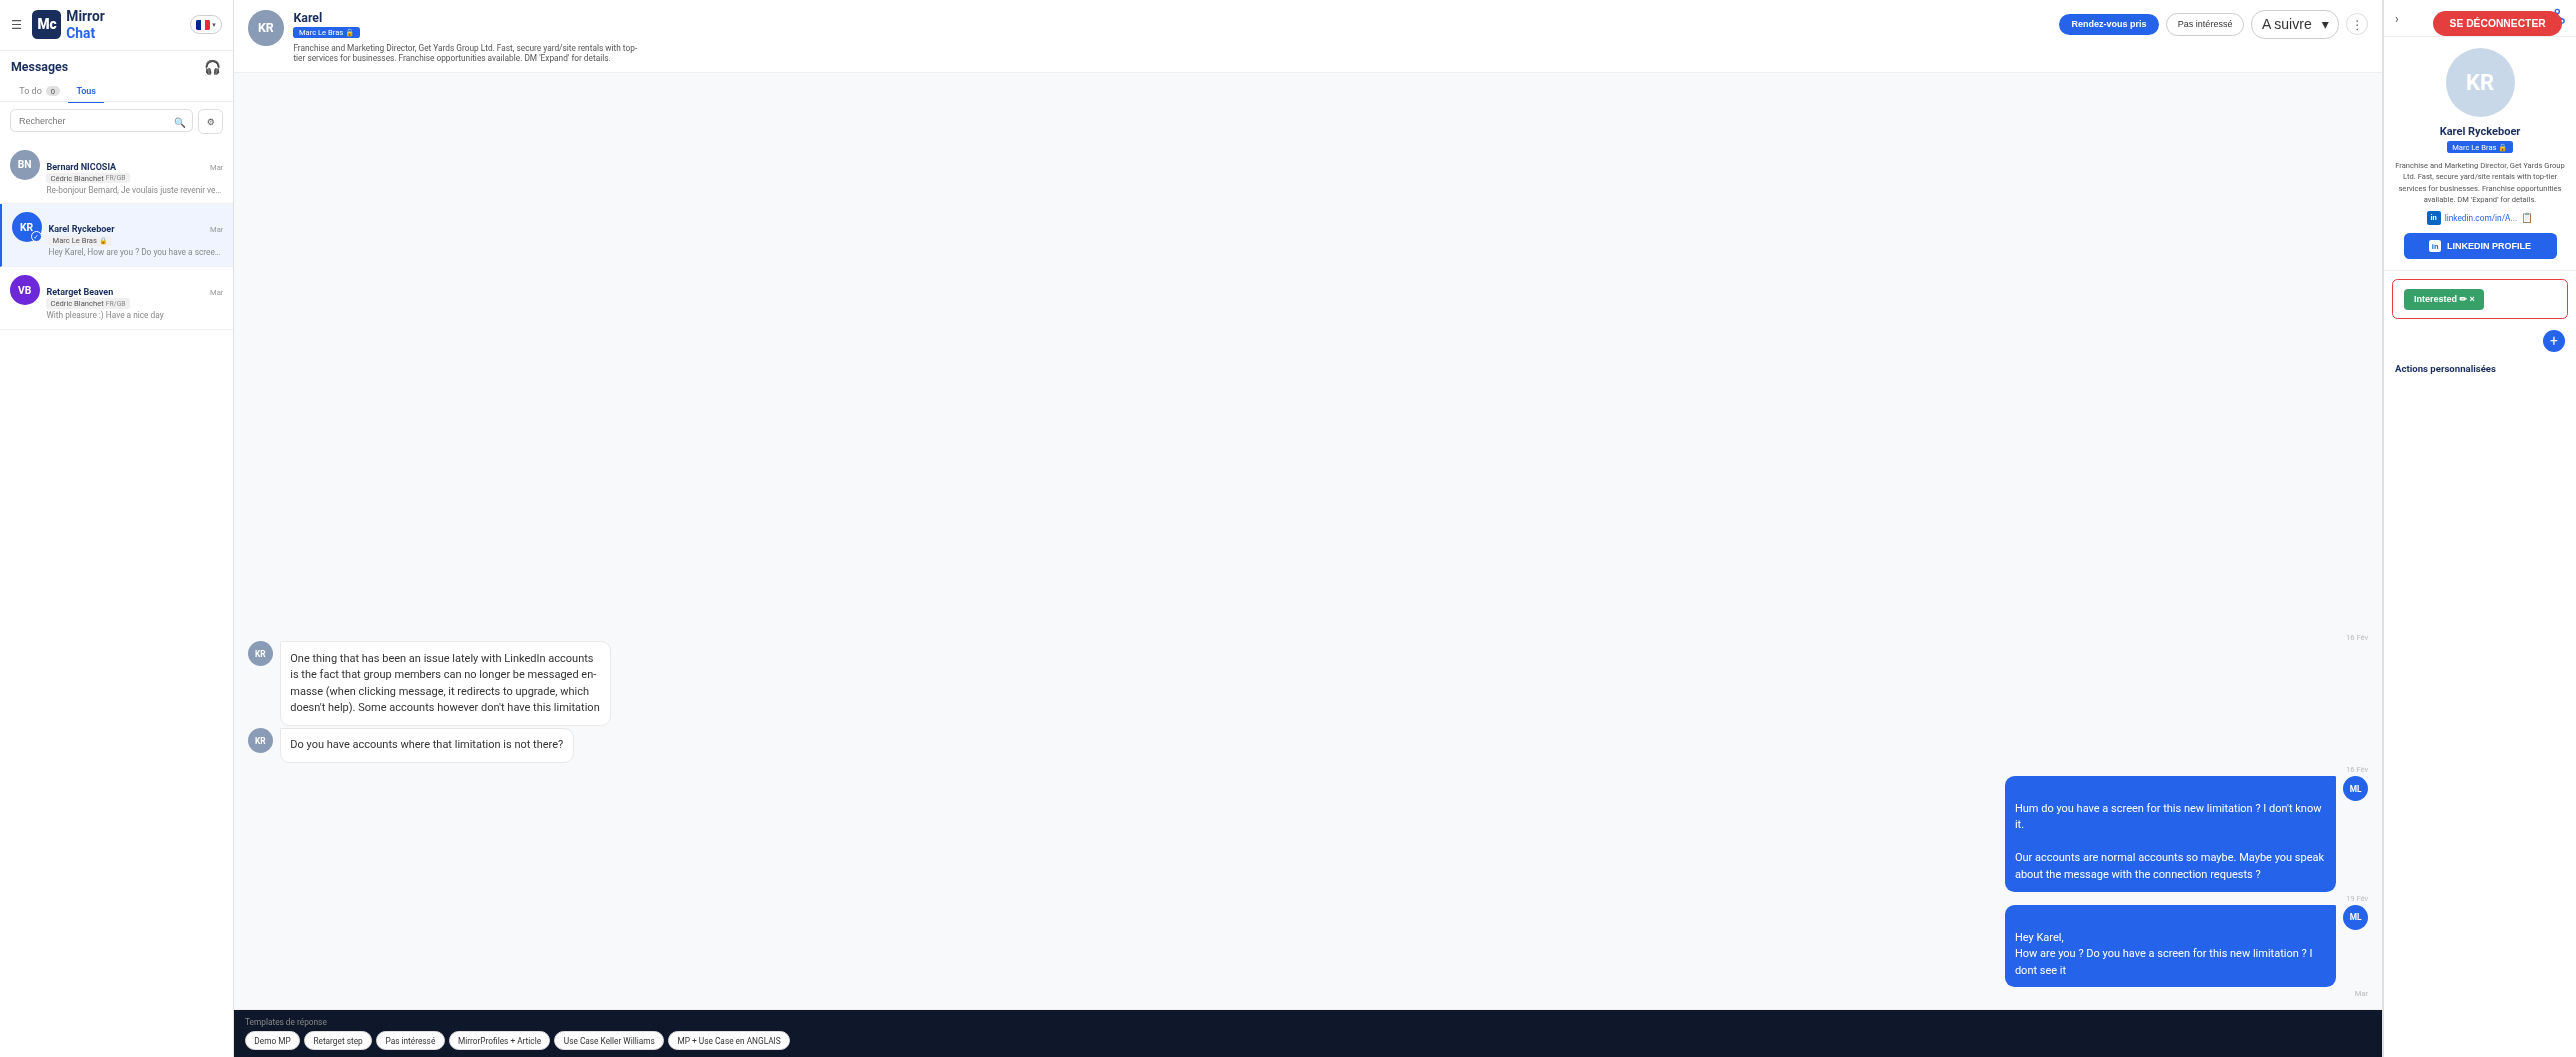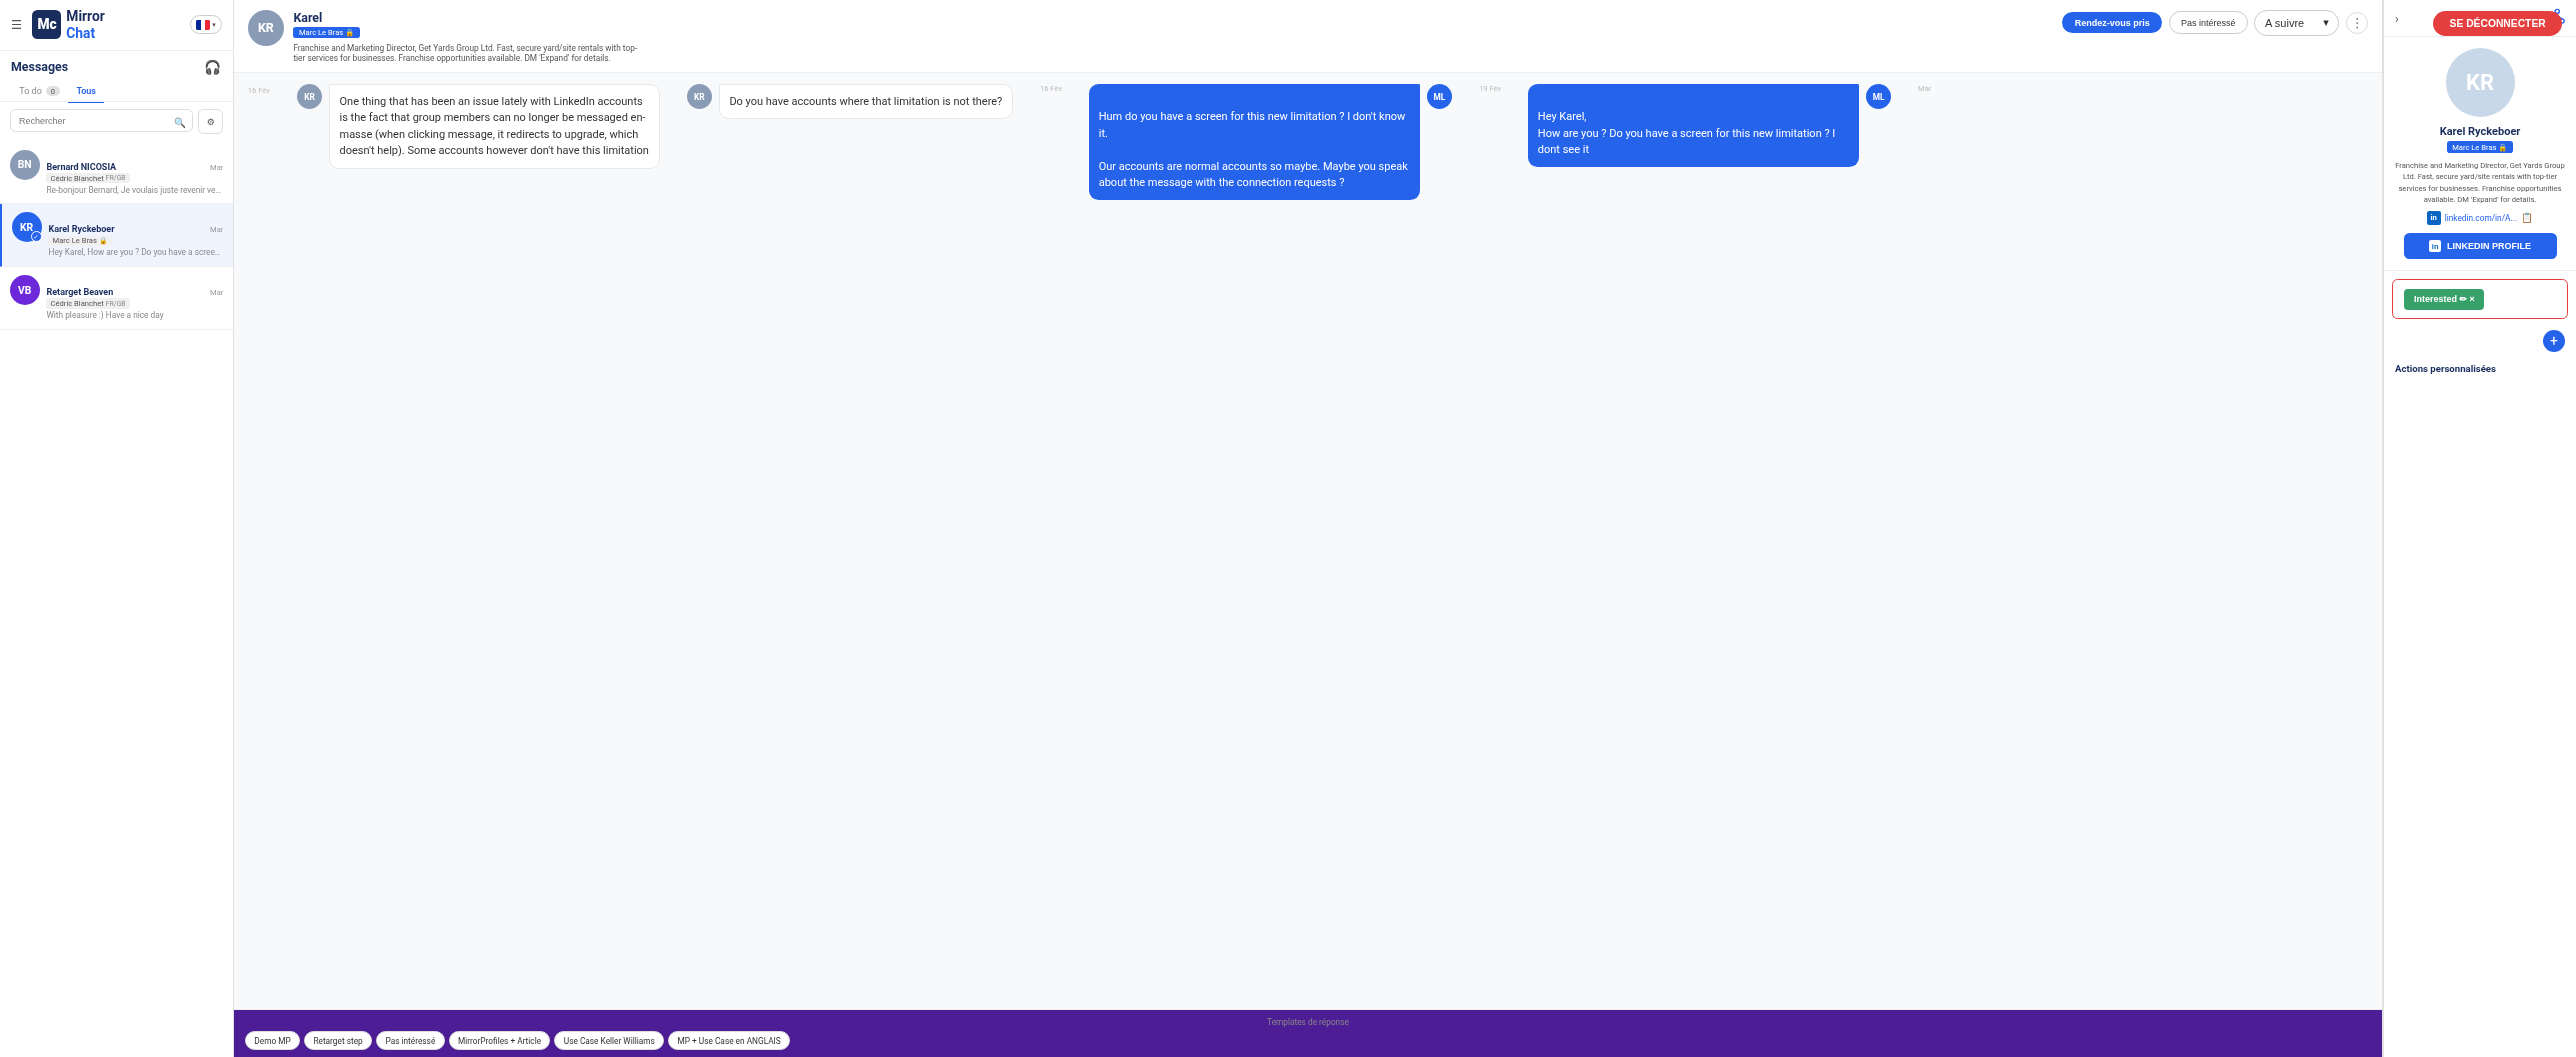--- a/index.html
+++ b/index.html
@@ -44,32 +44,32 @@
     
     .main-chat { flex: 1; display: flex; flex-direction: column; background: #fff; border-right: 0.7px solid #e0e0e0; }
     .chat-header { padding: 9.6px 13.8px; border-bottom: 0.7px solid #eee; display: flex; align-items: flex-start; gap: 9.6px; }
     .chat-header-body { flex: 1; }
     .chat-contact-name { font-size: 12.4px; font-weight: 700; color: #1a2e5e; }
     .chat-tag { background: #2563eb; color: #fff; font-size: 7.6px; border-radius: 2.8px; padding: 1.4px 5.5px; display: inline-flex; align-items: center; gap: 2.8px; margin: 2.1px 0; }
     .chat-bio { font-size: 8.3px; color: #555; margin-top: 2.1px; max-width: 344px; }
     .chat-actions { display: flex; align-items: center; gap: 6.9px; margin-left: auto; }
     .btn-primary { background: #2563eb; color: #fff; border: none; border-radius: 13.8px; padding: 5.5px 12.4px; font-size: 9px; font-weight: 600; cursor: pointer; }
     .btn-outline { background: #fff; color: #333; border: 0.7px solid #ccc; border-radius: 13.8px; padding: 5.5px 11px; font-size: 9px; cursor: pointer; }
-    .btn-dropdown { background: #fff; color: #333; border: 0.7px solid #ccc; border-radius: 13.8px; padding: 5.5px 9.6px; font-size: 11px; cursor: pointer; display: flex; align-items: center; gap: 19px; justify-content: space-between; }
+    .btn-dropdown { background: #fff; color: #333; border: 0.7px solid #ccc; border-radius: 13.8px; padding: 5.5px 9.6px; font-size: 14px; cursor: pointer; display: flex; align-items: center; gap: 10px; justify-content: space-between; }
     .more-btn { width: 22px; height: 22px; border-radius: 50%; border: 0.7px solid #ddd; background: #fff; cursor: pointer; display: flex; align-items: center; justify-content: center; font-size: 12.4px; color: #555; }
 
-    .chat-messages { flex: 1; overflow-y: auto; padding: 11px 13.8px; display: flex; flex-direction: row; gap: 27px; background: #f8f9fb; }
+    .chat-messages { flex: 1; overflow-y: auto; padding: 11px 13.8px; display: flex; flex-direction: column; gap: 2px; background: #f8f9fb; justify-content: flex-end; }
     .msg-row { display: flex; gap: 6.9px; align-items: flex-start; }
     .msg-row.right { flex-direction: row-reverse; }
     .msg-bubble { max-width: 331px; padding: 8.3px 9.6px; border-radius: 9.6px; font-size: 11px; line-height: 1.5; }
     .msg-bubble.left { background: #fff; color: #333; border: 0.7px solid #e8e8e8; border-top-left-radius: 1.4px; }
     .msg-bubble.right { background: #2563eb; color: #fff; border-top-right-radius: 1.4px; }
     .msg-date-right { font-size: 7.6px; color: #bbb; text-align: right; margin-top: 1.4px; }
 
-    .chat-footer { border-top: 0.7px solid #eee; padding: 6.9px 11px; background: #4c1d95; text-align: center; }
+    .chat-footer { border-top: 0.7px solid #eee; padding: 6.9px 11px; background: #0f172a; }
     .templates-label { font-size: 8.3px; color: #888; margin-bottom: 4.1px; }
     .templates-row { display: flex; flex-wrap: wrap; gap: 4.1px; }
     .template-chip { background: #fff; border: 0.7px solid #ddd; border-radius: 11px; padding: 3.4px 8.3px; font-size: 8.3px; color: #333; cursor: pointer; white-space: nowrap; }
 
     
     .right-panel { width: 193px; background: #fff; border-left: 0.7px solid #e0e0e0; display: flex; flex-direction: column; padding: 0; flex-shrink: 0; overflow-y: auto; }
     .panel-toggle { padding: 8.3px 11px; display: flex; justify-content: space-between; align-items: center; border-bottom: 0.7px solid #eee; }
     .chevron-right { font-size: 12.4px; color: #555; cursor: pointer; }
     .panel-webhook { font-size: 12.4px; color: #2563eb; cursor: pointer; }
     .profile-section { padding: 11px; display: flex; flex-direction: column; align-items: center; border-bottom: 0.7px solid #eee; }

